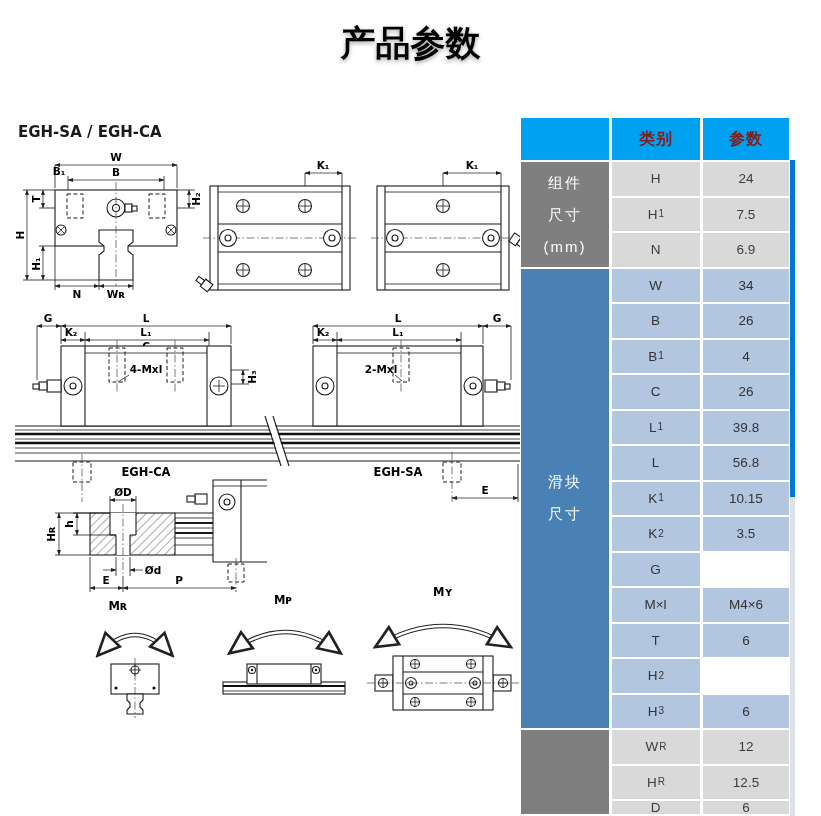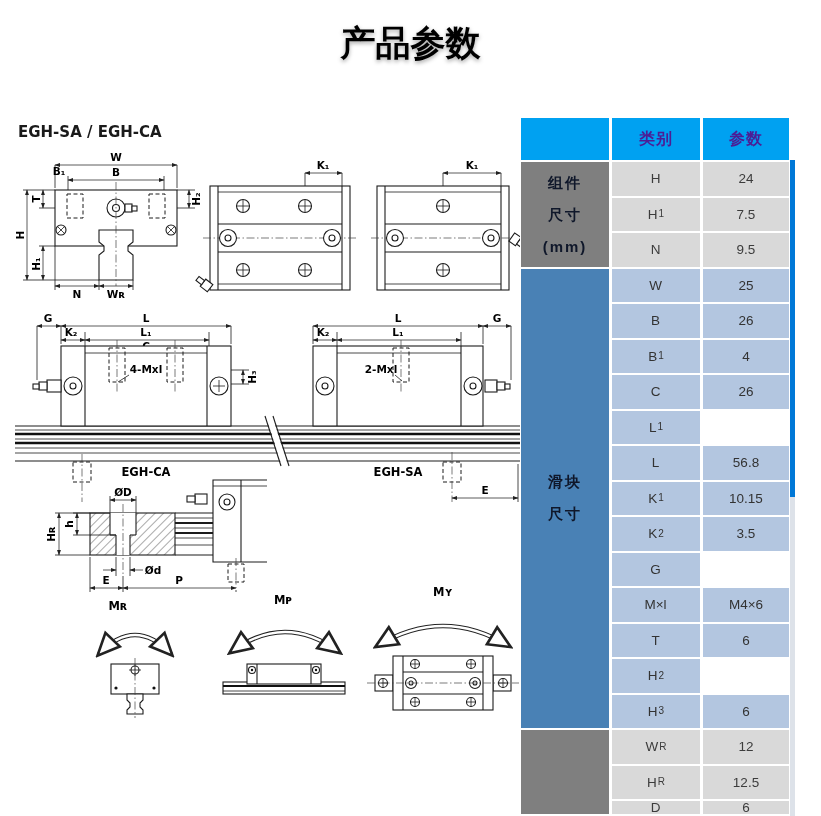--- a/index.html
+++ b/index.html
@@ -8,26 +8,26 @@
   .title{position:absolute;top:20px;left:0;width:100%;text-align:center;
          font-size:35px;font-weight:900;color:#000;
          text-shadow:0 2px 4px rgba(0,0,0,.35);
          font-family:"DejaVu Sans","Liberation Sans",sans-serif;}
   
   .ptable{position:absolute;left:521px;top:118px;width:268px;display:grid;
           grid-template-columns:88px 88px 86px;
           grid-template-rows:42px repeat(18,33.5px) 13px;
           column-gap:3px;row-gap:2px;background:#fff;}
   .cell{display:flex;align-items:center;justify-content:center;}
-  .hdr{background:#00a1f1;color:#4c1d95;font-weight:bold;font-size:16px;letter-spacing:1px;}
+  .hdr{background:#00a1f1;color:#7f1d1d;font-weight:bold;font-size:16px;letter-spacing:1px;}
   .cg{background:#d9d9d9;color:#3c3c3c;font-size:13.5px;}
   .cb{background:#b3c6e0;color:#333;font-size:13.5px;}
   .lg{background:#7f7f7f;}
   .lb{background:#4981b5;}
-  .glabel{color:#0f172a;font-weight:bold;font-size:15px;flex-direction:column;gap:13px;letter-spacing:2px;}
+  .glabel{color:#ffffff;font-weight:normal;font-size:15px;flex-direction:column;gap:13px;letter-spacing:2px;}
   .nm sub{font-size:10px;line-height:1;margin-left:1px;}
   .sbar{position:absolute;left:790px;top:160px;width:5px;height:656px;background:#dde2e9;}
   .sthumb{width:100%;height:337px;background:#0078d7;}
   
   .draw{position:absolute;left:15px;top:118px;}
   .ln{stroke:#1c1c1c;stroke-width:1.1;fill:none}
   .lnf{stroke:#1c1c1c;stroke-width:1.1;fill:#fff}
   .dim{stroke:#333;stroke-width:.8;fill:none}
   .dsh{stroke:#1c1c1c;stroke-width:1;fill:none;stroke-dasharray:4 2.5}
   .cl{stroke:#444;stroke-width:.7;fill:none;stroke-dasharray:8 2.5 1.5 2.5}
@@ -416,50 +416,51 @@
     <div class="cell cg" style="grid-area:2/3/3/4">24</div>
     <div class="cell cg nm" style="grid-area:3/2/4/3">
         <span>H</span>
         <sub>1</sub>
       </div>
     <div class="cell cg" style="grid-area:3/3/4/4">7.5</div>
     <div class="cell cg nm" style="grid-area:4/2/5/3">
         <span>N</span>
         <sub></sub>
       </div>
-    <div class="cell cg" style="grid-area:4/3/5/4">9.5</div>
+    <div class="cell cg" style="grid-area:4/3/5/4">6.9</div>
 
     <div class="cell glabel lb" style="grid-area:5/1/18/2">
       <span>滑块</span>
       <span>尺寸</span>
     </div>
     <div class="cell cb nm" style="grid-area:5/2/6/3">
         <span>W</span>
         <sub></sub>
       </div>
-    <div class="cell cb" style="grid-area:5/3/6/4">25</div>
+    <div class="cell cb" style="grid-area:5/3/6/4">34</div>
     <div class="cell cb nm" style="grid-area:6/2/7/3">
         <span>B</span>
         <sub></sub>
       </div>
     <div class="cell cb" style="grid-area:6/3/7/4">26</div>
     <div class="cell cb nm" style="grid-area:7/2/8/3">
         <span>B</span>
         <sub>1</sub>
       </div>
     <div class="cell cb" style="grid-area:7/3/8/4">4</div>
     <div class="cell cb nm" style="grid-area:8/2/9/3">
         <span>C</span>
         <sub></sub>
       </div>
     <div class="cell cb" style="grid-area:8/3/9/4">26</div>
     <div class="cell cb nm" style="grid-area:9/2/10/3">
         <span>L</span>
         <sub>1</sub>
       </div>
+    <div class="cell cb" style="grid-area:9/3/10/4">39.8</div>
     <div class="cell cb nm" style="grid-area:10/2/11/3">
         <span>L</span>
         <sub></sub>
       </div>
     <div class="cell cb" style="grid-area:10/3/11/4">56.8</div>
     <div class="cell cb nm" style="grid-area:11/2/12/3">
         <span>K</span>
         <sub>1</sub>
       </div>
     <div class="cell cb" style="grid-area:11/3/12/4">10.15</div>

